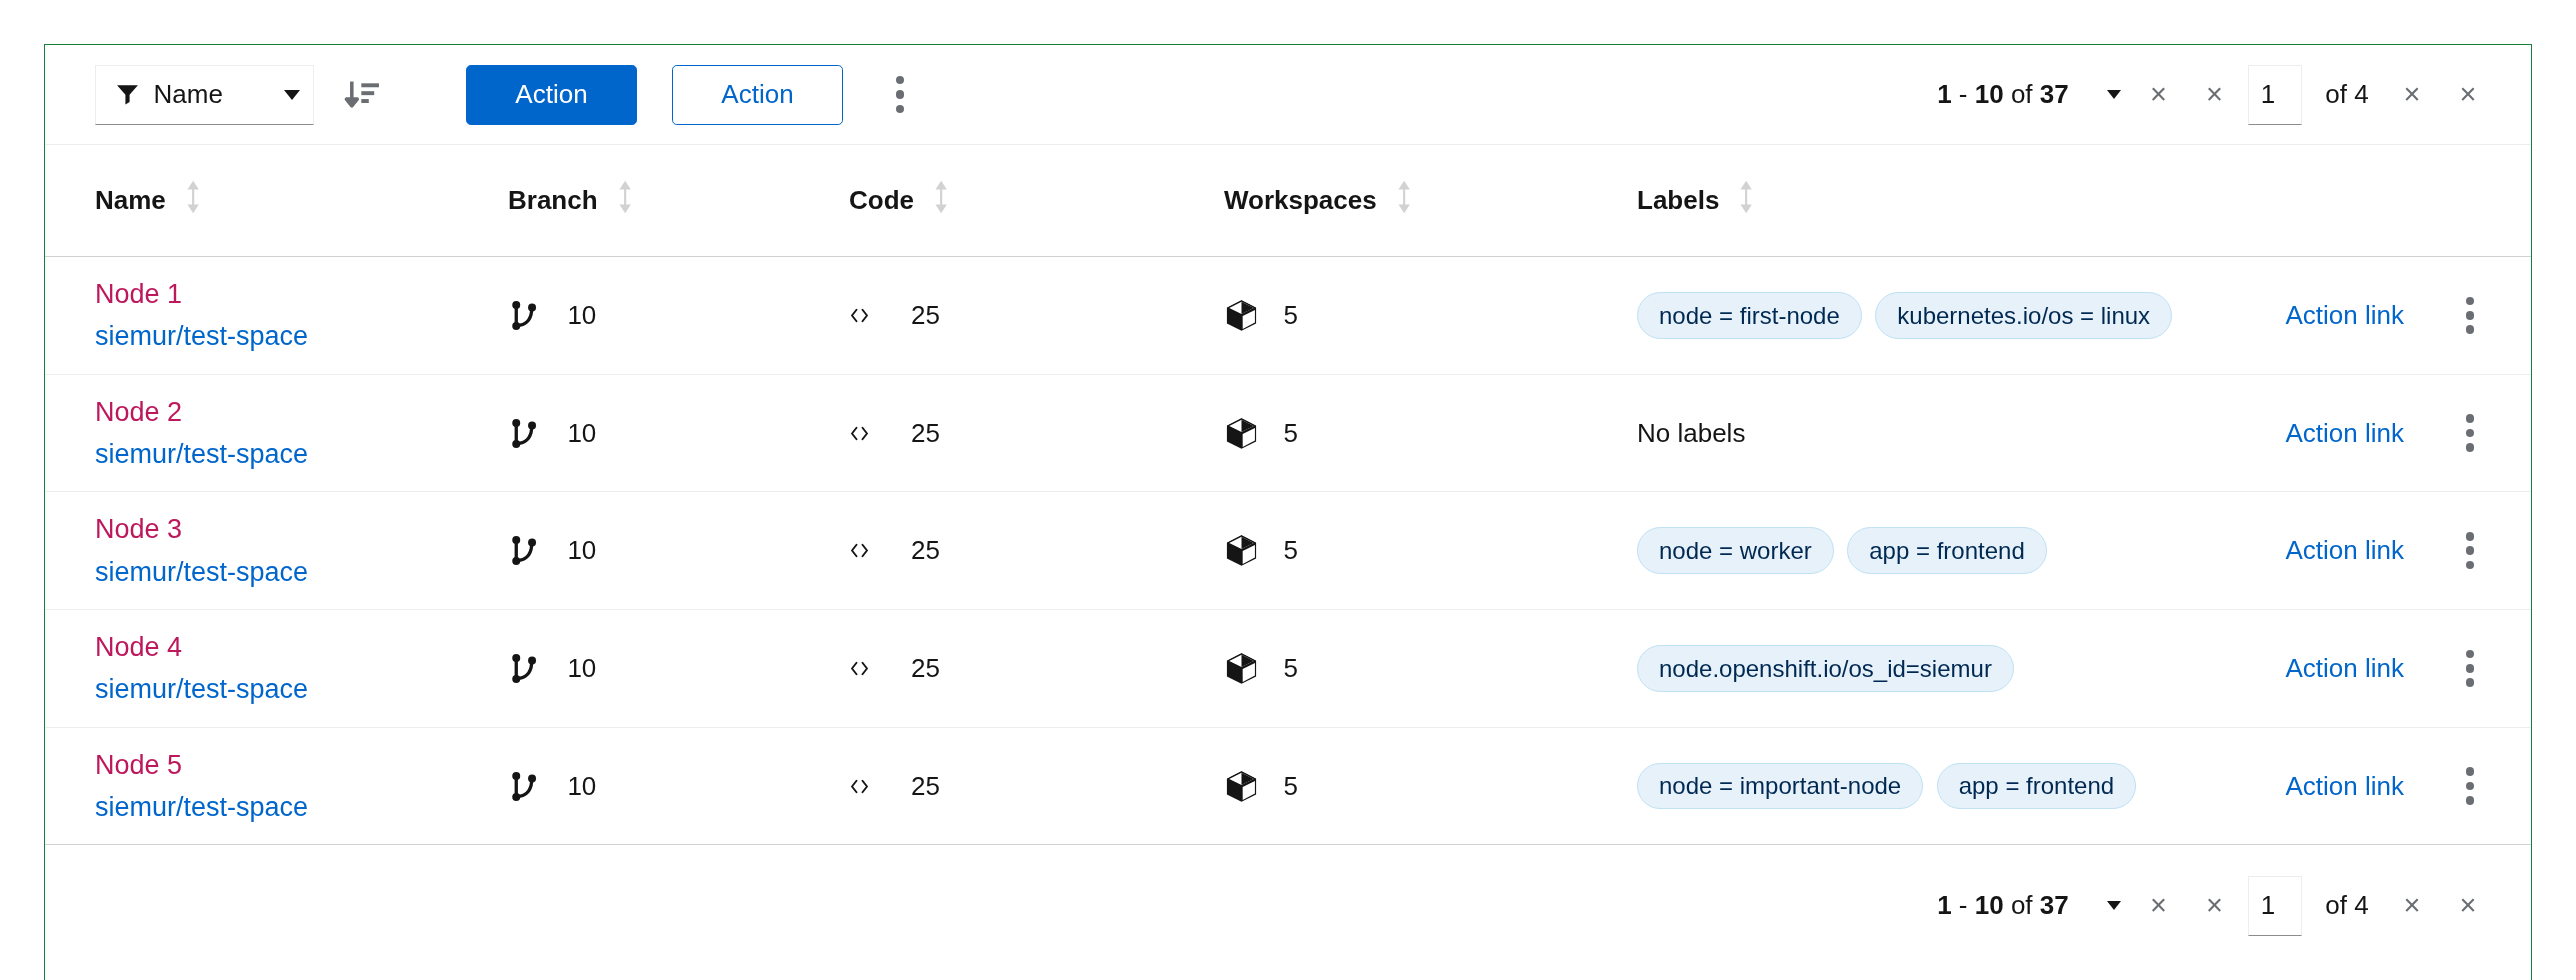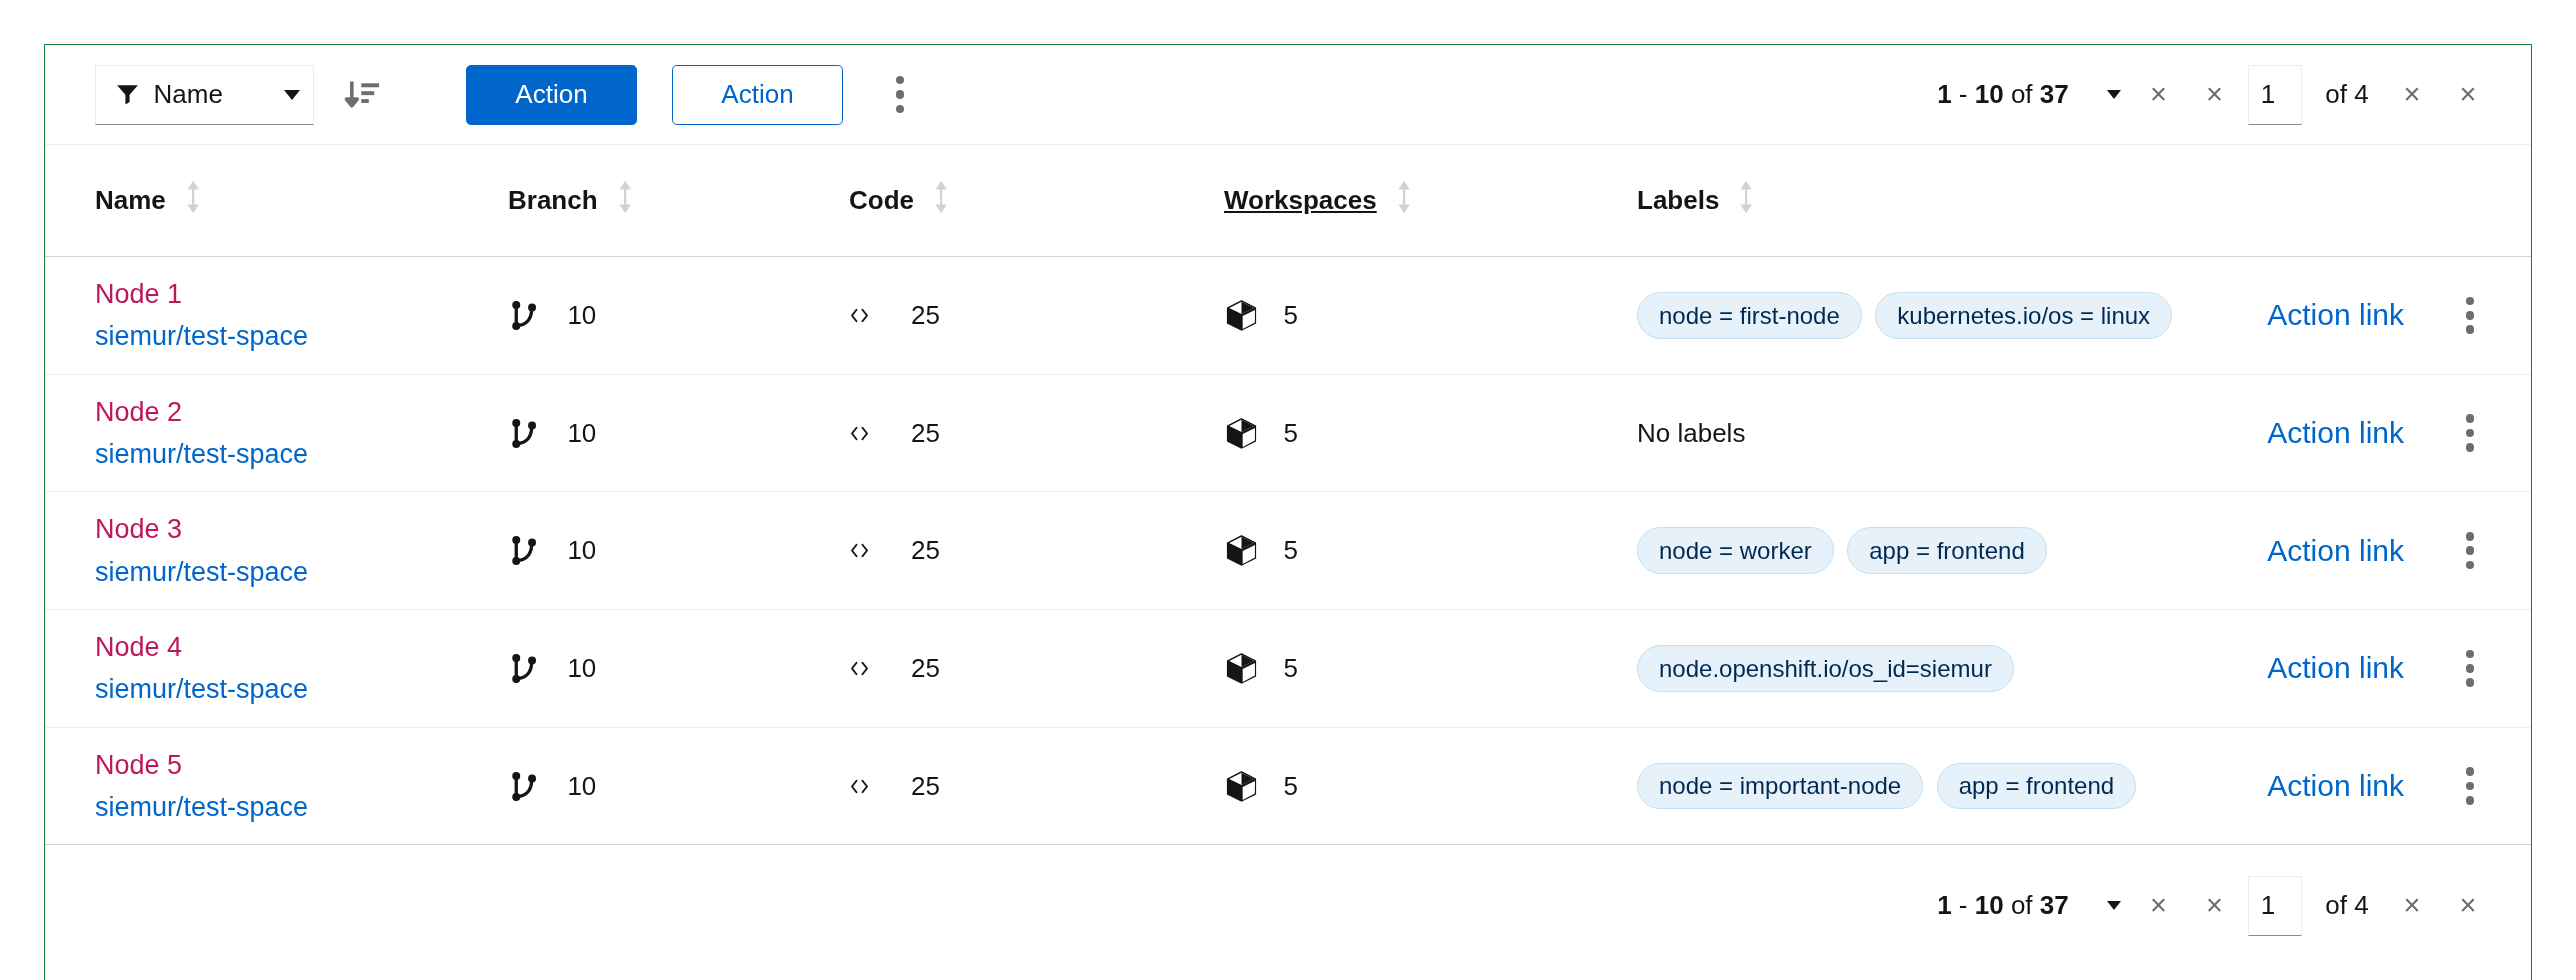--- a/index.html
+++ b/index.html
@@ -132,21 +132,21 @@
     color:#151515;
     padding:33px 0 33px 0;
     border-bottom:1px solid #d2d2d2;
     vertical-align:middle;
   }
   th .th-inner{display:flex;align-items:center;}
   .sort-arrows{margin-left:19px;flex:0 0 auto;}
   .col-name{width:413px;padding-left:50px!important;}
   .col-branch{width:341px;}
   .col-code{width:375px;}
-  .col-workspaces{width:413px;text-decoration:underline;}
+  .col-workspaces{width:413px;}
   .col-labels{width:625px;}
   .col-actions{width:auto;}
 
   tbody td{
     border-bottom:1px solid #ededed;
     vertical-align:middle;
     font-size:26px;
     color:#151515;
     padding:19px 0;
     height:104px;
@@ -182,21 +182,21 @@
     line-height:1.3;
     cursor:pointer;
   }
   .no-labels{font-size:26px;color:#151515;}
 
   .actions-cell{
     padding-right:33px!important;
   }
   .actions-inner{display:flex;align-items:center;justify-content:flex-end;}
   .action-link{
-    font-size:30px;color:#0066cc;cursor:pointer;white-space:nowrap;
+    font-size:26px;color:#0066cc;cursor:pointer;white-space:nowrap;
   }
   .row-kebab{margin-left:38px;}
 
   
   .footer{
     height:121px;
     display:flex;align-items:center;
     padding:0 35px 0 50px;
     box-sizing:border-box;
   }

